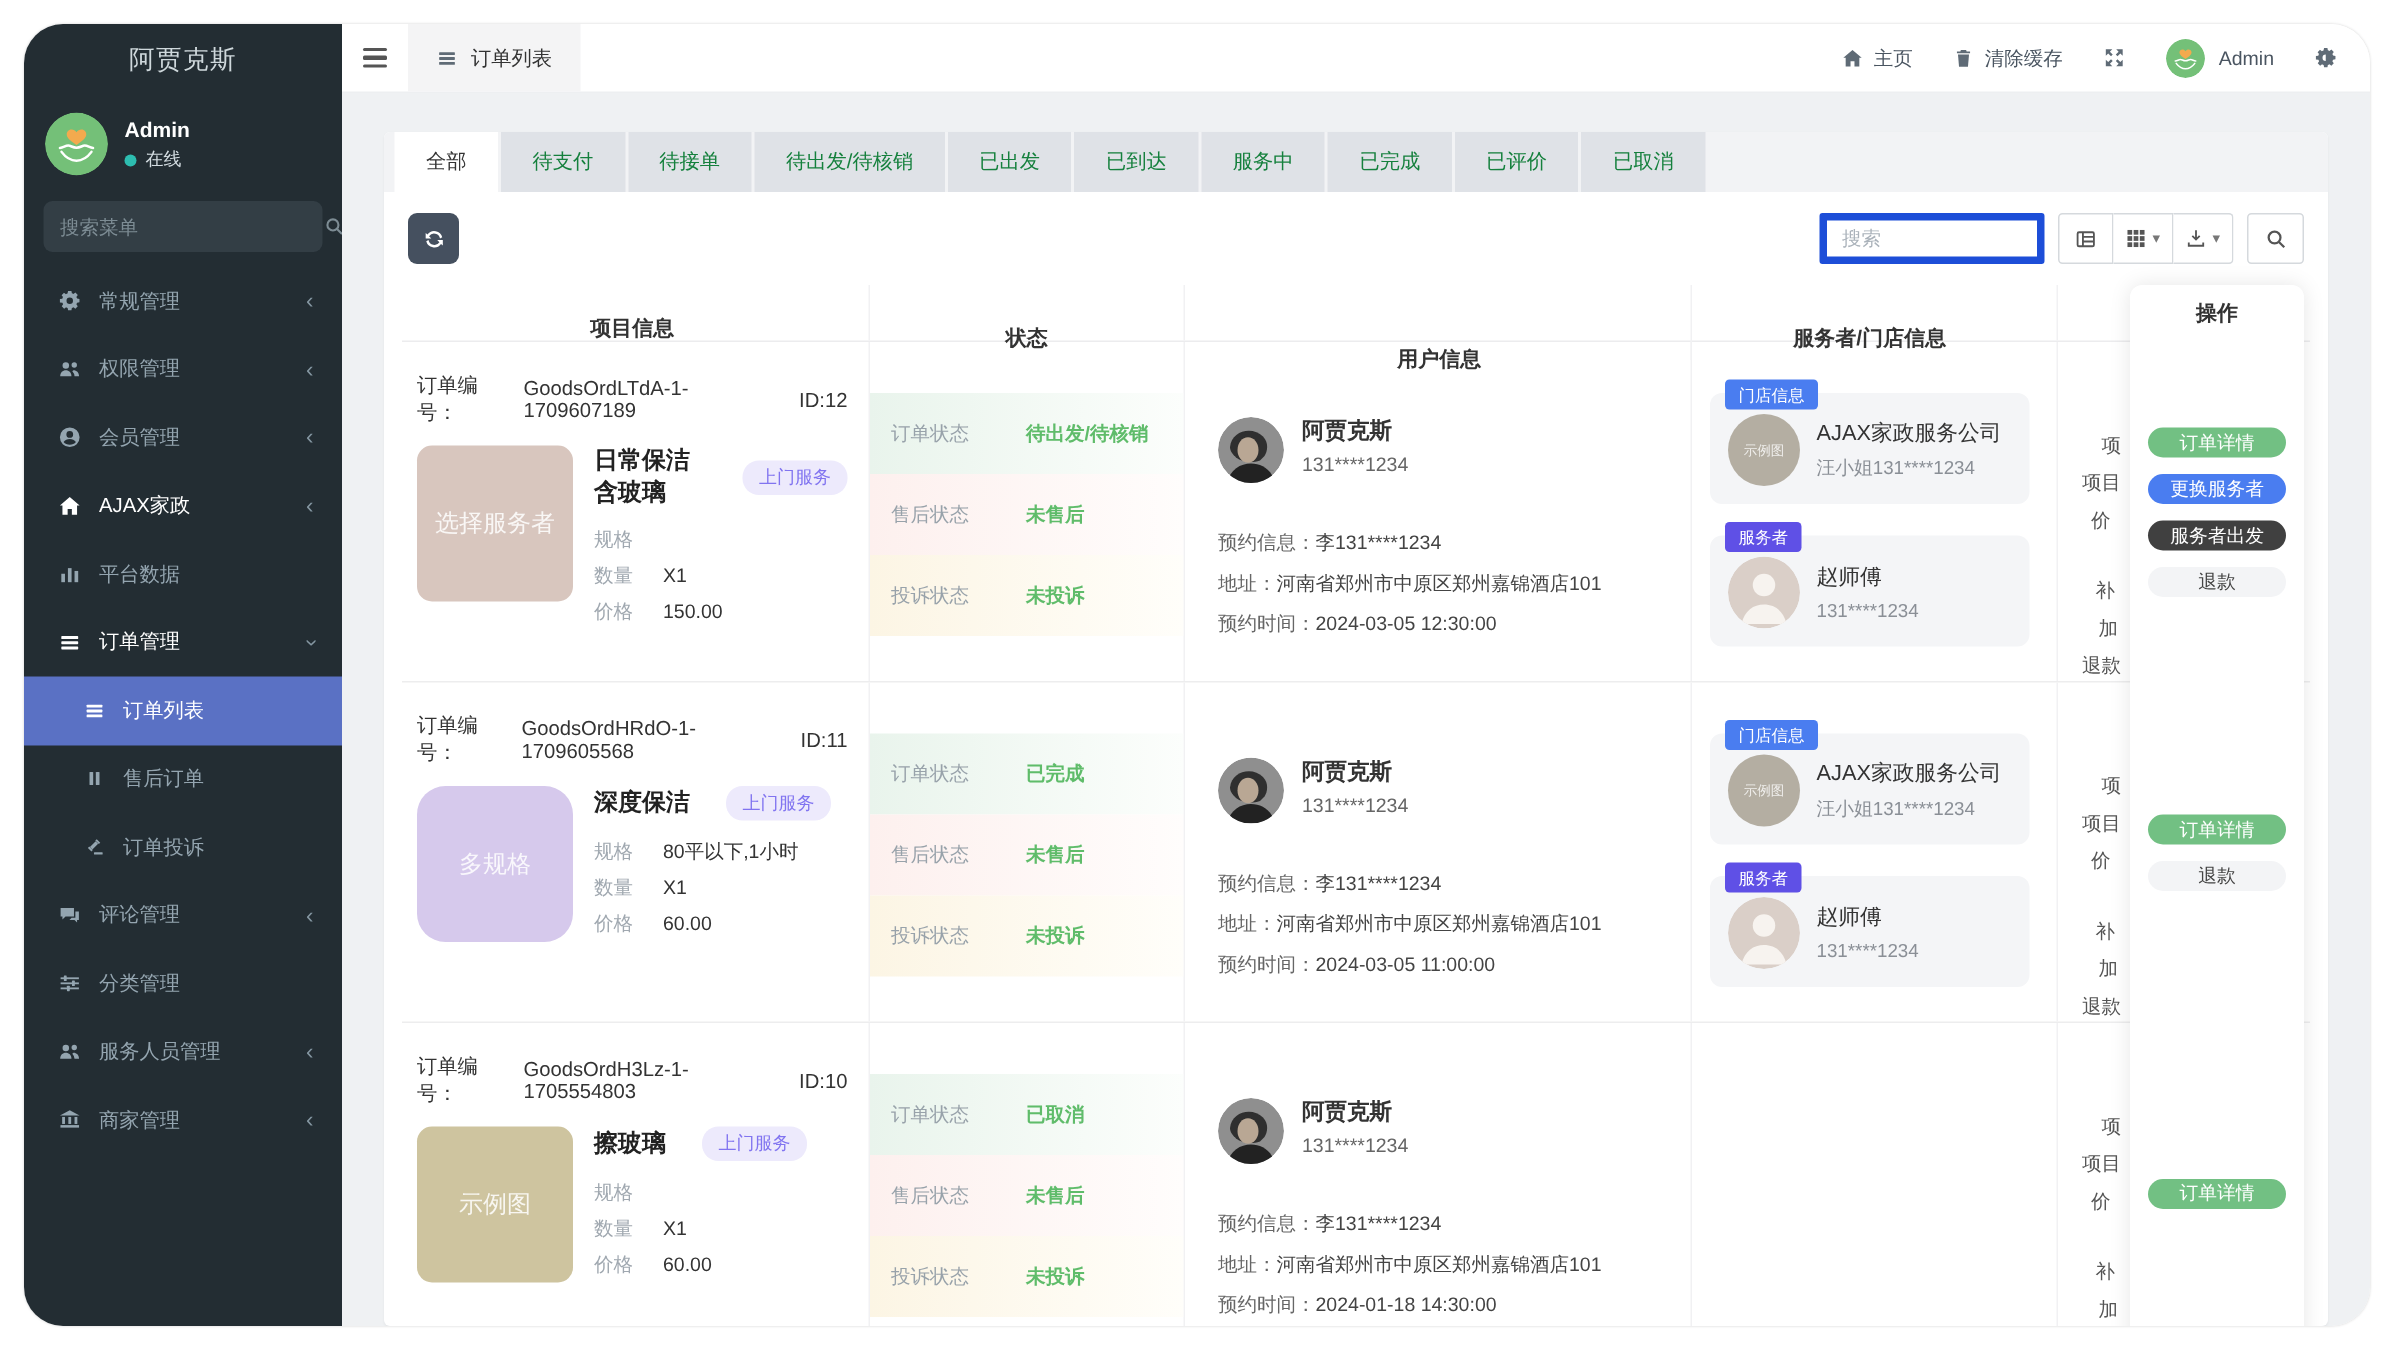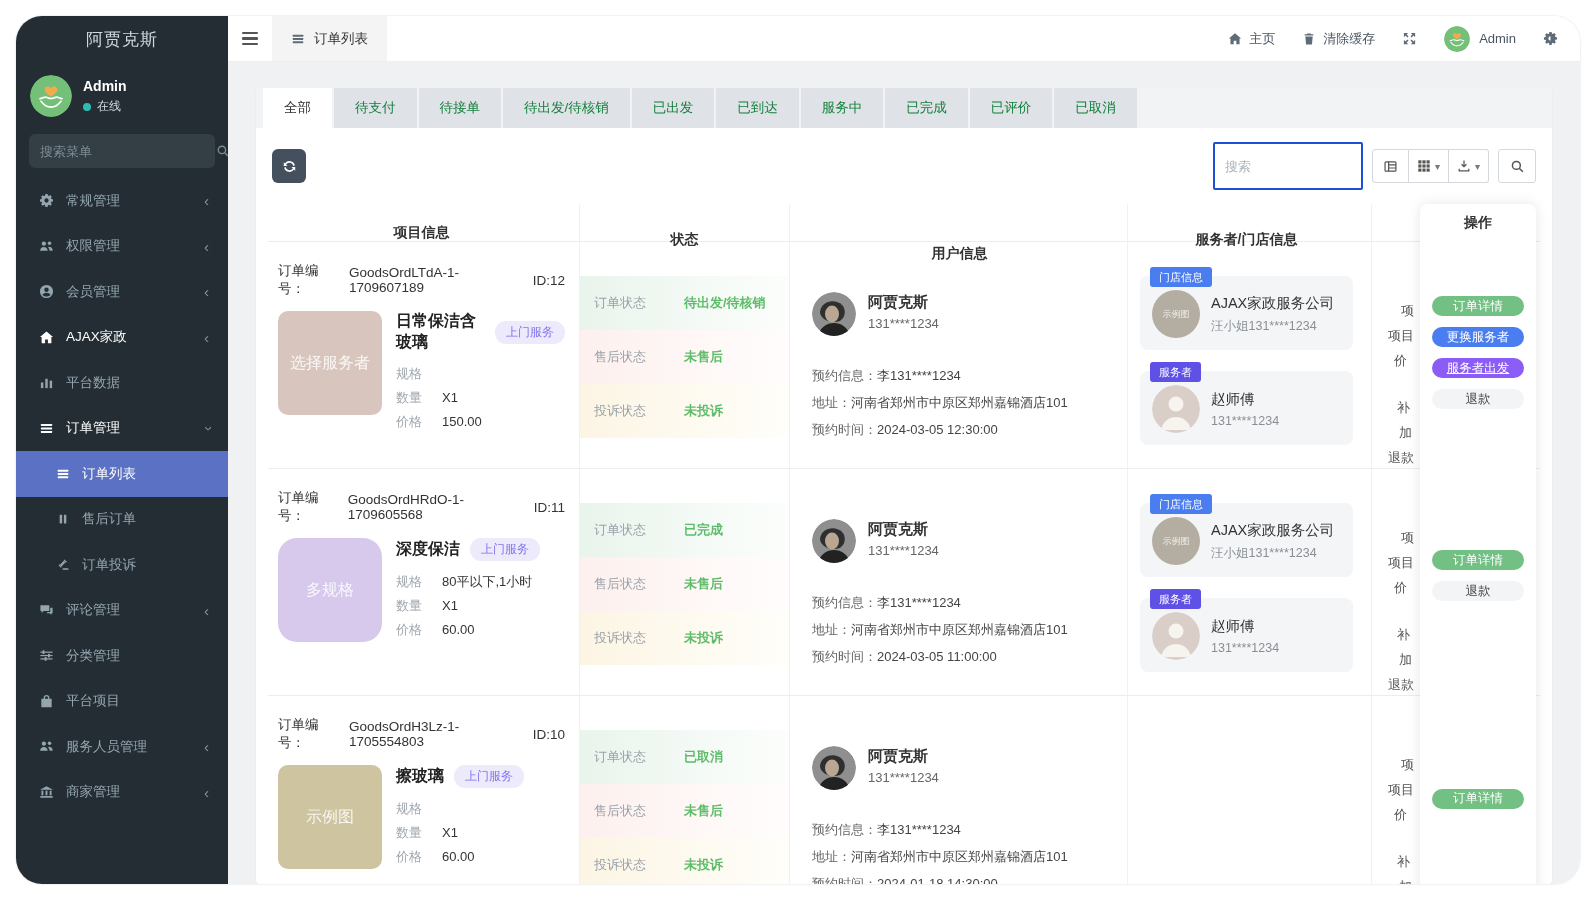--- a/index.html
+++ b/index.html
@@ -45,21 +45,21 @@
 
   
   .tabsbar{background:#f2f3f5;display:flex;padding-left:7px;flex:none;border-radius:4px 4px 0 0}
   .tab{height:40px;display:flex;align-items:center;padding:0 21px;font-size:13.5px;color:#15803d;background:#dfe2e7;margin-right:2px;cursor:pointer;white-space:nowrap}
   .tab.active{background:#fff;color:#333}
 
   
   .toolbar{display:flex;align-items:center;padding:14px 16px;flex:none}
   .refresh-btn{width:34px;height:34px;border-radius:6px;background:#45505f;color:#fff;border:none;display:flex;align-items:center;justify-content:center;cursor:pointer}
   .tb-right{margin-left:auto;display:flex;align-items:center;gap:9px}
-  .tb-search{width:150px;height:48px;border:2px solid #1d4ed8;border-radius:2px;padding:0 10px;font-size:13px;color:#333;outline:none;font-family:Liberation Sans, sans-serif}
+  .tb-search{width:150px;height:34px;border:5px solid #1d4ed8;border-radius:2px;padding:0 10px;font-size:13px;color:#333;outline:none;font-family:Liberation Mono, monospace}
   .tb-search::placeholder{color:#aab2ba}
   .btn-group{display:flex}
   .gbtn{height:34px;min-width:37px;padding:0 8px;background:#fff;border:1px solid #d5d9dd;border-left-width:0;display:flex;align-items:center;justify-content:center;gap:4px;color:#555;cursor:pointer}
   .btn-group .gbtn:first-child{border-left-width:1px;border-radius:3px 0 0 3px}
   .btn-group .gbtn:last-child{border-radius:0 3px 3px 0}
   .solo-btn{height:34px;width:38px;background:#fff;border:1px solid #d5d9dd;border-radius:3px;display:flex;align-items:center;justify-content:center;color:#555;cursor:pointer}
   .caret{font-size:10px;color:#777}
 
   
   .tablewrap{position:relative;margin:0 12px;flex:1;min-height:0}
@@ -69,21 +69,21 @@
   .trow>.cell{border-right:1px solid #f1f1f3;overflow:hidden}
   .c1{width:312px;flex:none}.c2{width:210px;flex:none}.c3{width:338px;flex:none}.c4{width:244px;flex:none}.c5{flex:1;border-right:none!important}
 
   
   .c1{padding:20px 14px 0 10px}
   .order-line{display:flex;align-items:center;font-size:13.5px;color:#333;margin-bottom:13px}
   .ol-no{margin-left:4px}
   .ol-id{margin-left:auto}
   .proj-body{display:flex;gap:14px}
   .thumb{width:104px;height:104px;flex:none;border-radius:10px;display:flex;align-items:center;justify-content:center;color:rgba(255,255,255,.85);font-size:16px}
-  .pt-row{display:flex;align-items:center;gap:10px;margin-bottom:9px}
+  .pt-row{display:flex;align-items:center;gap:24px;margin-bottom:9px}
   .ptitle{font-size:16px;font-weight:bold;color:#222}
   .badge-door{background:#edeafc;color:#8174f0;font-size:12px;padding:3px 11px;border-radius:11px;white-space:nowrap}
   .spec-row{display:flex;font-size:13px;line-height:24px}
   .spec-label{width:46px;color:#a0a8b0;flex:none}
   .spec-val{color:#333}
 
   
   .c2{padding:34px 0 0}
   .sband{height:54px;display:flex;align-items:center;padding:0 14px;font-size:13px}
   .sband:nth-child(1){background:linear-gradient(90deg,#e9f4ec,#fcfefc)}
@@ -269,28 +269,20 @@
             <svg width="15" height="15" viewBox="0 0 16 16" fill="currentColor">
               <rect x="1.5" y="3.8" width="13" height="1.3"></rect>
               <rect x="3.8" y="2.5" width="2" height="3.9" rx=".4"></rect>
               <rect x="1.5" y="7.4" width="13" height="1.3"></rect>
               <rect x="9.6" y="6.1" width="2" height="3.9" rx=".4"></rect>
               <rect x="1.5" y="11" width="13" height="1.3"></rect>
               <rect x="6" y="9.7" width="2" height="3.9" rx=".4"></rect>
             </svg>
           </span>
         <span>分类管理</span>
-      </div>
-      <div class="sitem">
-        <span class="sicon">
-            <svg width="15" height="15" viewBox="0 0 16 16" fill="currentColor">
-              <path fill-rule="evenodd" d="M5 5V4a3 3 0 0 1 6 0v1h2.5v9h-11V5H5zm1.4 0h3.2V4a1.6 1.6 0 0 0-3.2 0v1z"></path>
-            </svg>
-          </span>
-        <span>平台项目</span>
       </div>
       <div class="sitem">
         <span class="sicon">
             <svg width="15" height="15" viewBox="0 0 16 16" fill="currentColor">
               <circle cx="5.2" cy="5" r="2.3"></circle>
               <path d="M1.2 12.6c0-2.6 1.8-4.2 4-4.2s4 1.6 4 4.2z"></path>
               <circle cx="11.2" cy="4.6" r="1.9"></circle>
               <path d="M10.6 8.3c2.3 0 4 1.5 4 4.3h-3.2a5.6 5.6 0 0 0-1.6-3.6z"></path>
             </svg>
           </span>
@@ -727,21 +719,21 @@
               <div class="frag i4">补</div>
               <div class="frag i5">加</div>
             </div>
           </div>
 
           <div class="action-panel">
             <div class="ap-header">操作</div>
             <div class="ap-section">
               <button class="abtn" style="background: rgb(114, 192, 131);">订单详情</button>
               <button class="abtn" style="background: rgb(74, 125, 240);">更换服务者</button>
-              <button class="abtn" style="background: #8b5cf6; text-decoration: underline;">服务者出发</button>
+              <button class="abtn" style="background: #404040;">服务者出发</button>
               <button class="abtn gray" style="background: rgb(243, 244, 246);">退款</button>
             </div>
             <div class="ap-section">
               <button class="abtn" style="background: rgb(114, 192, 131);">订单详情</button>
               <button class="abtn gray" style="background: rgb(243, 244, 246);">退款</button>
             </div>
             <div class="ap-section">
               <button class="abtn" style="background: rgb(114, 192, 131);">订单详情</button>
             </div>
           </div>

